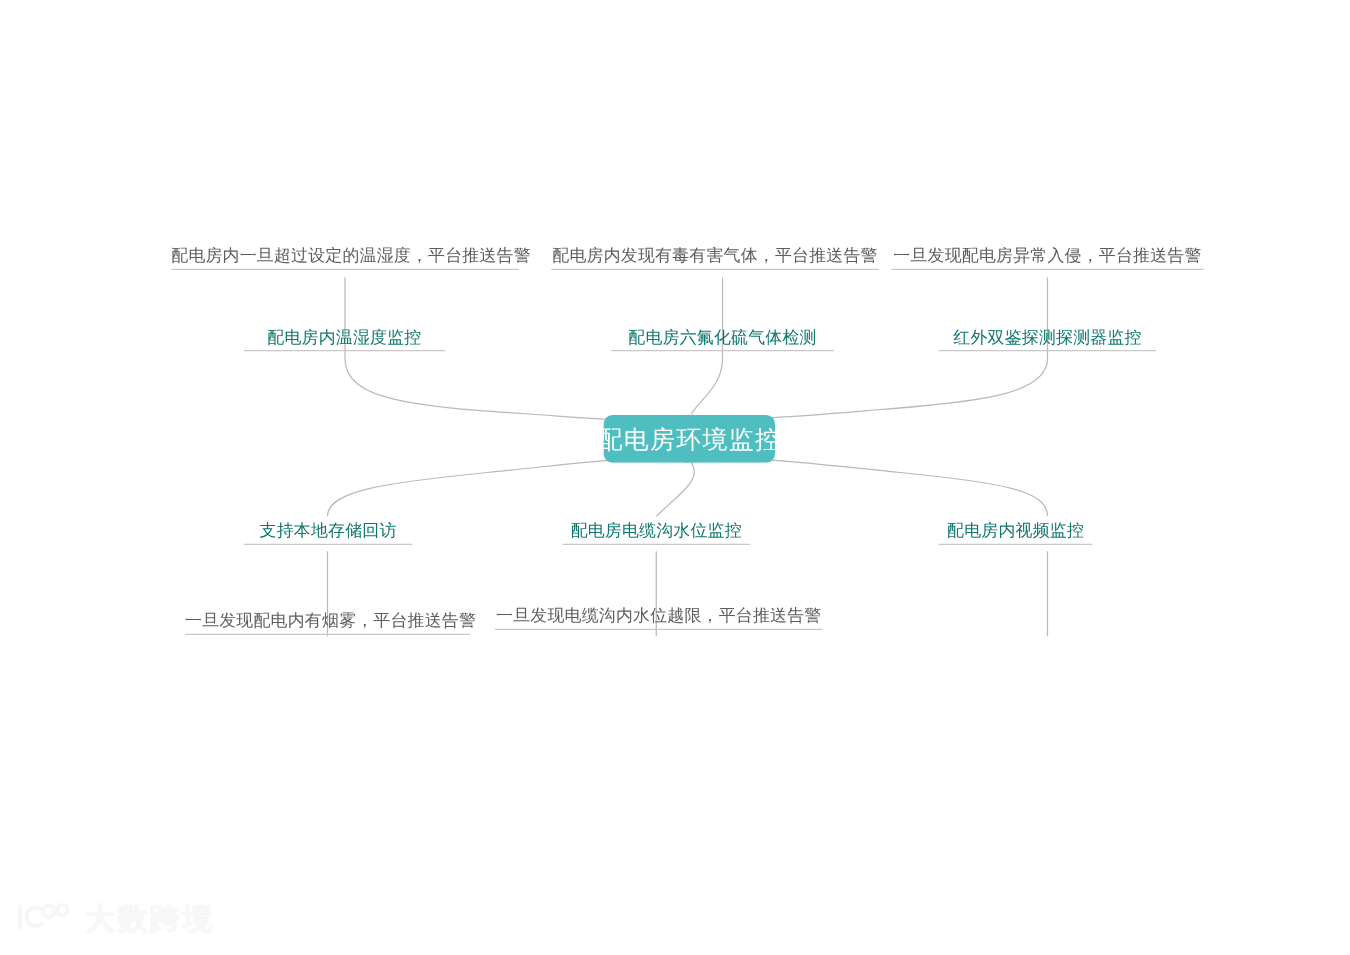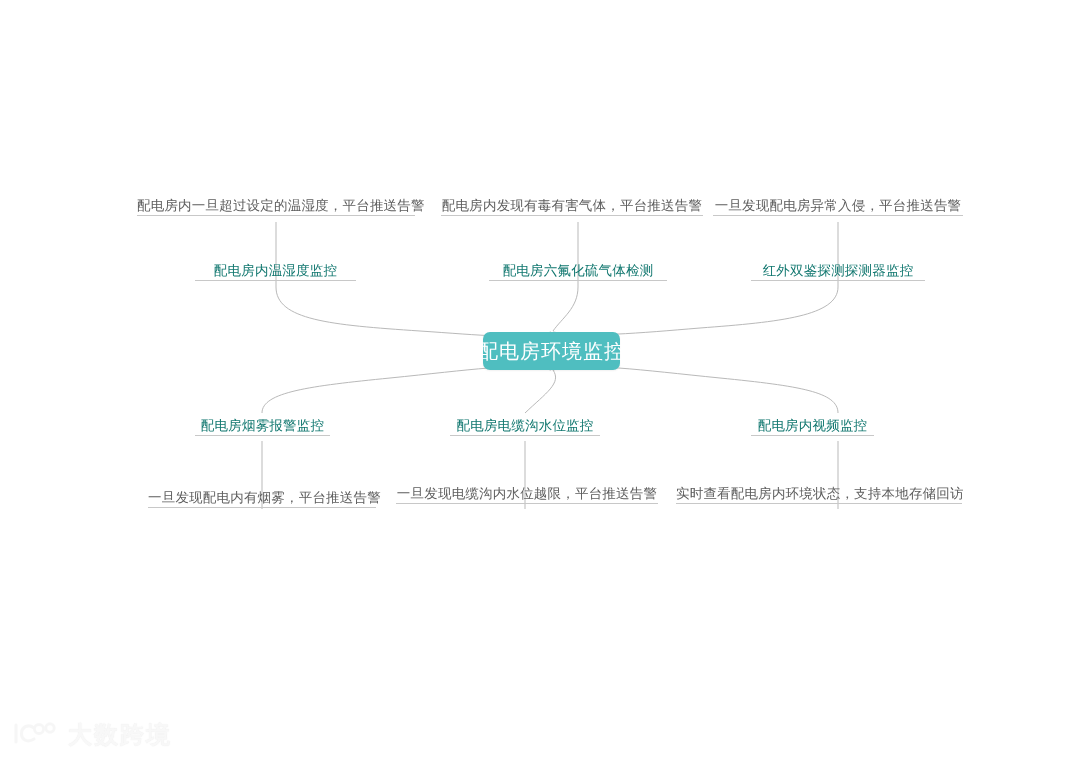--- a/index.html
+++ b/index.html
@@ -132,31 +132,30 @@
   <div class="node-label leaf" style="left:441px; top:196px; width:262px;">配电房内发现有毒有害气体，平台推送告警</div>
 
   <div class="node-label branch" style="left:195px; top:261px; width:161px;">配电房内温湿度监控</div>
 
   <div class="node-label branch" style="left:489px; top:261px; width:178px;">配电房六氟化硫气体检测</div>
 
   <div class="node-label branch" style="left:751px; top:261px; width:174px;">红外双鉴探测探测器监控</div>
 
   <div id="center-node" style="left:483px; top:332px; width:137px; height:38px;">配电房环境监控</div>
 
-  <div class="node-label branch" style="left:195px; top:416px; width:135px;">配电房烟雾报警监控</div>
+  <div class="node-label branch" style="left:195px; top:416px; width:135px;">支持本地存储回访</div>
 
   <div class="node-label branch" style="left:450px; top:416px; width:150px;">配电房电缆沟水位监控</div>
 
   <div class="node-label branch" style="left:751px; top:416px; width:123px;">配电房内视频监控</div>
 
   <div class="node-label leaf" style="left:148px; top:488px; width:228px;">一旦发现配电内有烟雾，平台推送告警</div>
 
   <div class="node-label leaf" style="left:396px; top:484px; width:262px;">一旦发现电缆沟内水位越限，平台推送告警</div>
 
-  <div class="node-label leaf" style="left:676px; top:484px; width:286px;">实时查看配电房内环境状态，支持本地存储回访</div>
 
   <div id="watermark">
     <span class="wm-mark">
       <svg width="48" height="30" viewBox="0 0 48 30" xmlns="http://www.w3.org/2000/svg">
         <g fill="none" stroke="#efefef" stroke-width="3.2" stroke-linecap="round">
           <path d="M4,7 L4,24"></path>
           <path d="M22,10 C17,6 10,8 9.5,15 C9,22 16,25 22,21"></path>
         </g>
         <circle cx="27" cy="11" r="4.6" fill="none" stroke="#efefef" stroke-width="3"></circle>
         <circle cx="38" cy="10" r="4.2" fill="none" stroke="#efefef" stroke-width="3"></circle>

